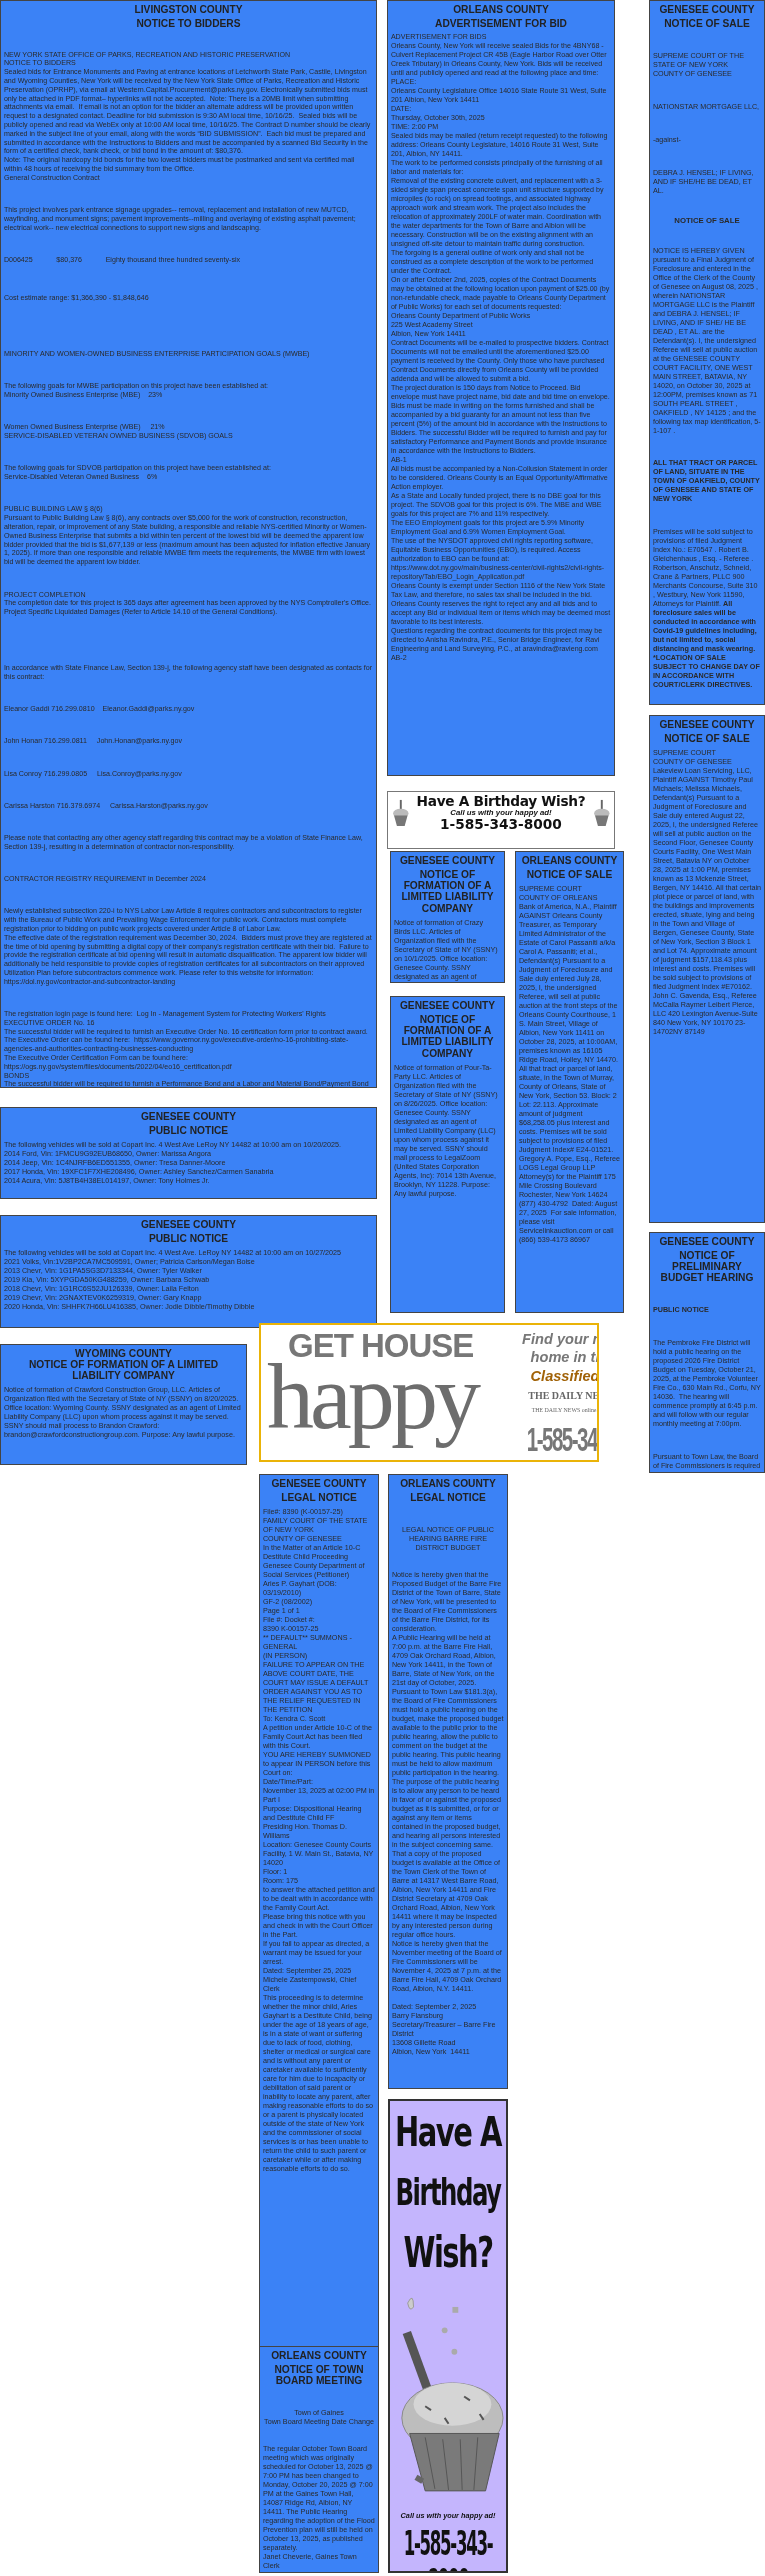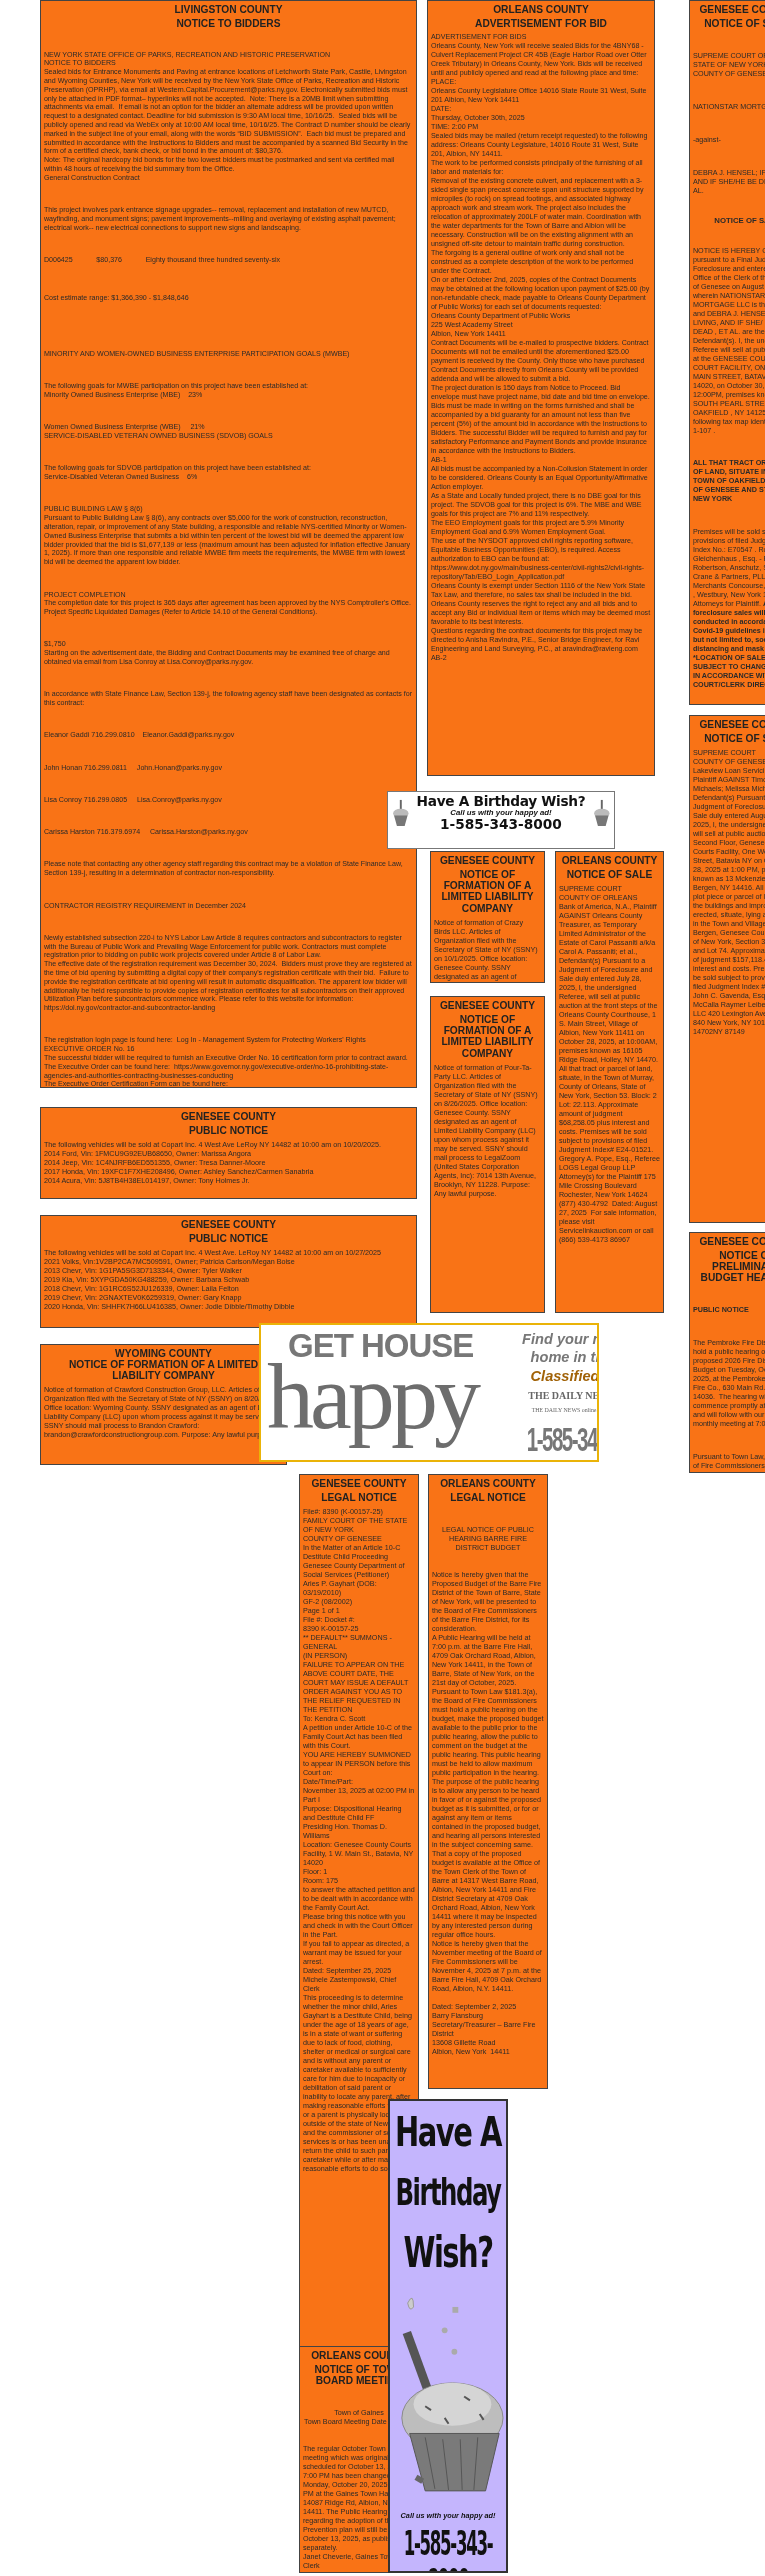--- a/index.html
+++ b/index.html
@@ -1,18 +1,18 @@
 <!DOCTYPE html>
 <html><head>
 <meta charset="utf-8">
 <style>
   html, body { margin:0; padding:0; background:#fff; }
   body { width:765px; height:2576px; position:relative; overflow:hidden;
          font-family:"Liberation Sans", sans-serif; color:#2a2a2a; }
-  .box { position:absolute; border:1.5px solid #444; box-sizing:border-box; background:#f97316; overflow:hidden;margin-left:40px; }
+  .box { position:absolute; border:1.5px solid #444; box-sizing:border-box; background:#3b82f6; overflow:hidden; }
   .hdr { text-align:center; font-weight:bold; font-size:10.2px; line-height:11.2px; color:#222; padding:2.9px 2px 0 2px; }
   .body { font-size:7.2px; line-height:9px; padding:3.9px 2.9px 2px 2.9px; white-space:pre-wrap; word-wrap:break-word; }
   .p { margin:0; }
   .gap { height:5.9px; }
   .b { font-weight:bold; }
   .c { text-align:center; }
   .sub { font-weight:bold; text-align:center; font-size:7.8px; margin:2.9px 0; }
   .ad { position:absolute; box-sizing:border-box; overflow:hidden; }
 </style>
 </head>
@@ -36,22 +36,21 @@
 Minority Owned Business Enterprise (MBE)    23%</p><div class="gap"></div>
     <p class="p">Women Owned Business Enterprise (WBE)     21%
 SERVICE-DISABLED VETERAN OWNED BUSINESS (SDVOB) GOALS</p><div class="gap"></div>
     <p class="p">The following goals for SDVOB participation on this project have been established at:
 Service-Disabled Veteran Owned Business    6%</p><div class="gap"></div>
     <p class="p">PUBLIC BUILDING LAW § 8(6)
 Pursuant to Public Building Law § 8(6), any contracts over $5,000 for the work of construction, reconstruction, alteration, repair, or improvement of any State building, a responsible and reliable NYS-certified Minority or Women-Owned Business Enterprise that submits a bid within ten percent of the lowest bid will be deemed the apparent low bidder provided that the bid is $1,677,139 or less (maximum amount has been adjusted for inflation effective January 1, 2025). If more than one responsible and reliable MWBE firm meets the requirements, the MWBE firm with lowest bid will be deemed the apparent low bidder.</p><div class="gap"></div>
     <p class="p">PROJECT COMPLETION
 The completion date for this project is 365 days after agreement has been approved by the NYS Comptroller's Office.
 Project Specific Liquidated Damages (Refer to Article 14.10 of the General Conditions).</p><div class="gap"></div>
-    <p class="p">$1,750
-Starting on the advertisement date, the Bidding and Contract Documents may be examined free of charge and obtained via email from Lisa Conroy at Lisa.Conroy@parks.ny.gov.</p><div class="gap"></div>
+    <div class="gap"></div>
     <p class="p">In accordance with State Finance Law, Section 139-j, the following agency staff have been designated as contacts for this contract:</p><div class="gap"></div>
     <p class="p">Eleanor Gaddi 716.299.0810    Eleanor.Gaddi@parks.ny.gov</p><div class="gap"></div>
     <p class="p">John Honan 716.299.0811     John.Honan@parks.ny.gov</p><div class="gap"></div>
     <p class="p">Lisa Conroy 716.299.0805     Lisa.Conroy@parks.ny.gov</p><div class="gap"></div>
     <p class="p">Carissa Harston 716.379.6974     Carissa.Harston@parks.ny.gov</p><div class="gap"></div>
     <p class="p">Please note that contacting any other agency staff regarding this contract may be a violation of State Finance Law, Section 139-j, resulting in a determination of contractor non-responsibility.</p><div class="gap"></div>
     <p class="p">CONTRACTOR REGISTRY REQUIREMENT in December 2024</p><div class="gap"></div>
     <p class="p">Newly established subsection 220-i to NYS Labor Law Article 8 requires contractors and subcontractors to register with the Bureau of Public Work and Prevailing Wage Enforcement for public work. Contractors must complete registration prior to bidding on public work projects covered under Article 8 of Labor Law.
 The effective date of the registration requirement was December 30, 2024.  Bidders must prove they are registered at the time of bid opening by submitting a digital copy of their company's registration certificate with their bid.  Failure to provide the registration certificate at bid opening will result in automatic disqualification. The apparent low bidder will additionally be held responsible to provide copies of registration certificates for all subcontractors on their approved Utilization Plan before subcontractors commence work. Please refer to this website for information: https://dol.ny.gov/contractor-and-subcontractor-landing
 </p><div class="gap"></div>

